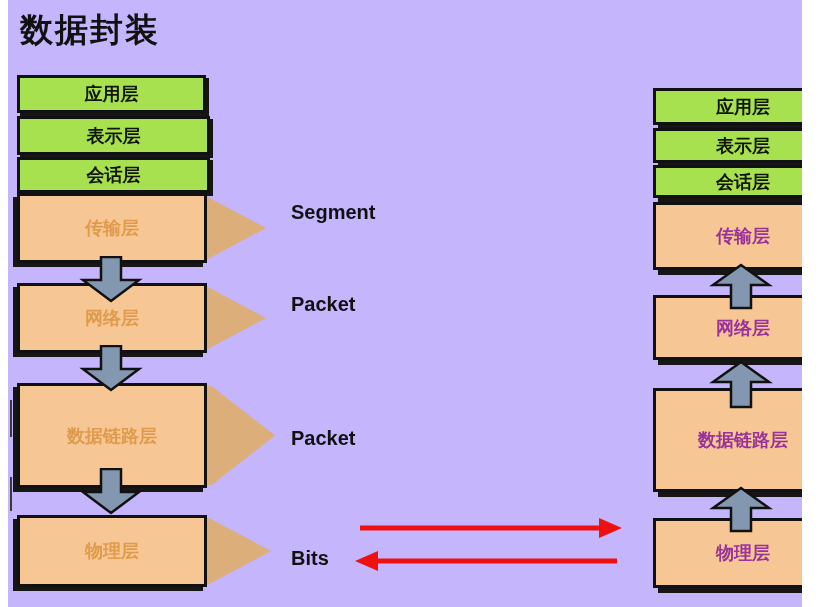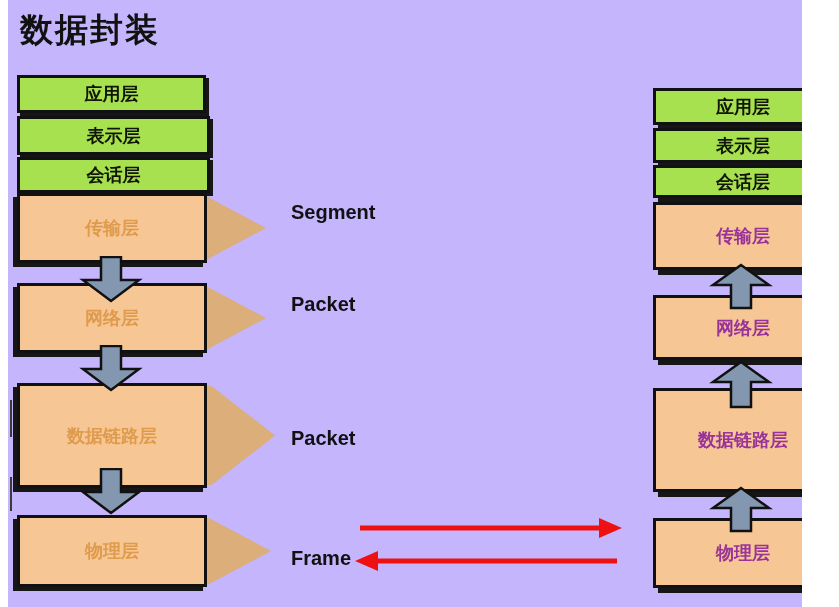--- a/index.html
+++ b/index.html
@@ -111,21 +111,21 @@
     <svg class="flow-arrow da2" width="64" height="47" viewBox="0 0 64 47">
       <path class="blue-shape" d="M22 1 L42 1 L42 24 L60 24 L32 45 L4 24 L22 24 Z"></path>
     </svg>
     <svg class="flow-arrow da3" width="64" height="47" viewBox="0 0 64 47">
       <path class="blue-shape" d="M22 1 L42 1 L42 24 L60 24 L32 45 L4 24 L22 24 Z"></path>
     </svg>
 
     <div class="pdu pdu-seg">Segment</div>
     <div class="pdu pdu-pkt">Packet</div>
     <div class="pdu pdu-frm">Packet</div>
-    <div class="pdu pdu-bit">Frame</div>
+    <div class="pdu pdu-bit">Bits</div>
   </div>
 
   <div class="right-stack">
     <div class="layer-box green r-shadow rg1">应用层</div>
     <div class="layer-box green r-shadow rg2">表示层</div>
     <div class="layer-box green r-shadow rg3">会话层</div>
 
     <div class="layer-box orange r-shadow rt">传输层</div>
     <div class="layer-box orange r-shadow rn">网络层</div>
     <div class="layer-box orange r-shadow rd">数据链路层</div>

